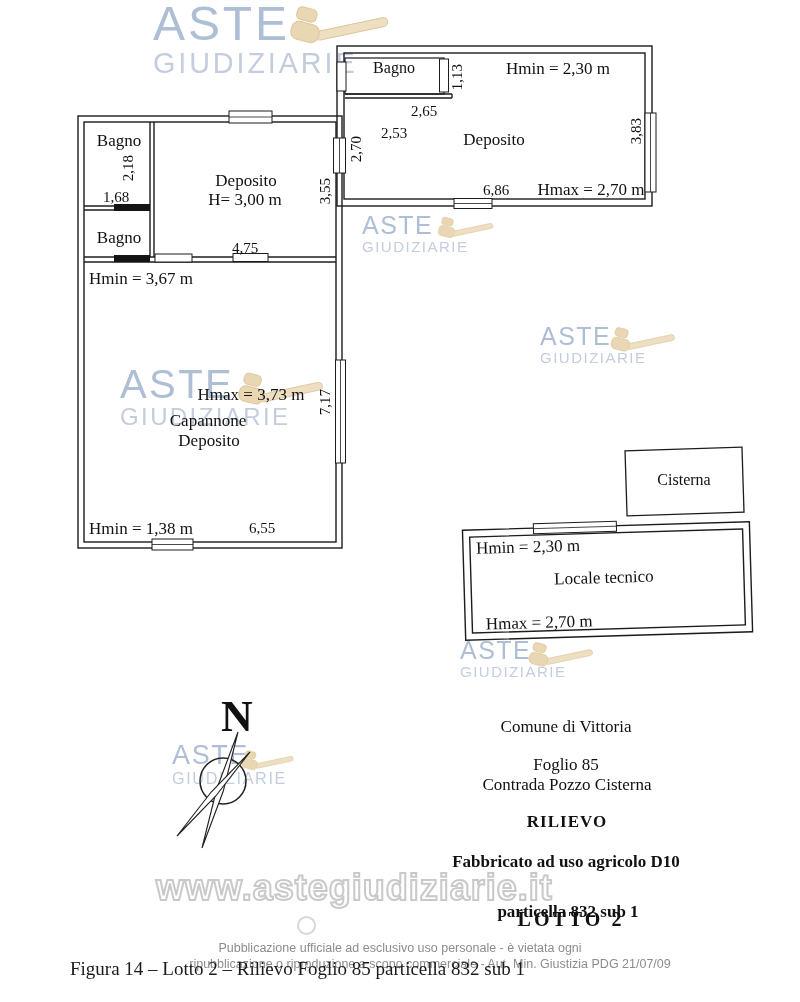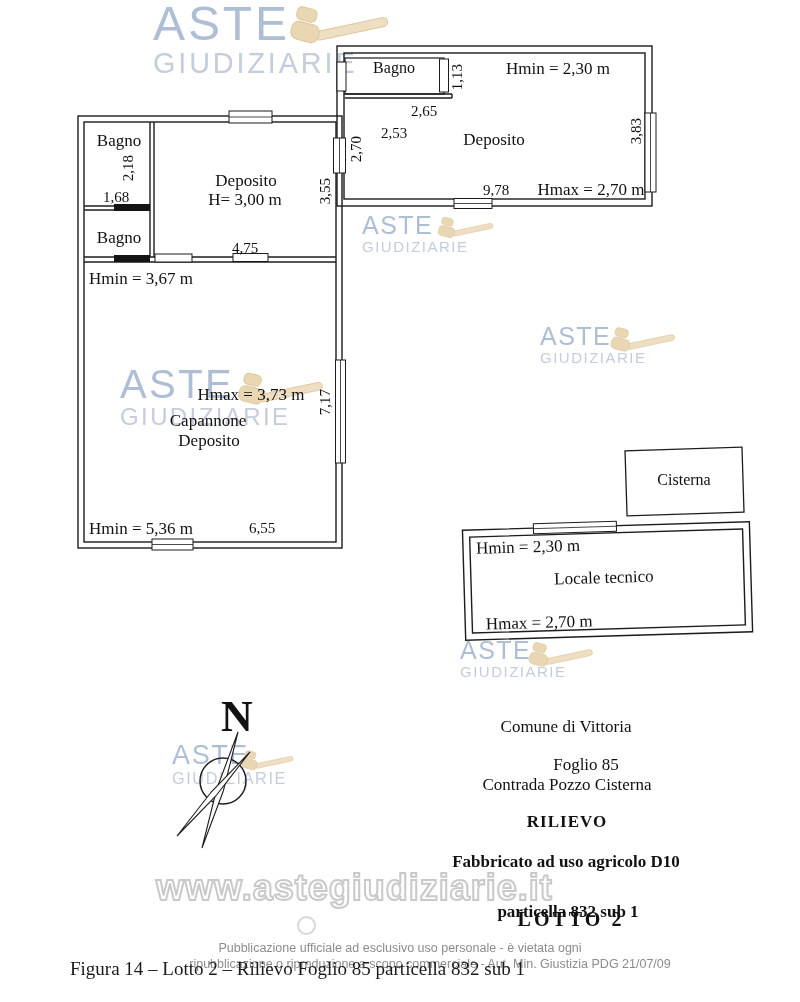--- a/index.html
+++ b/index.html
@@ -173,44 +173,44 @@
 <div class="lbl" style="left:119px;top:238px;">Bagno</div>
 <div class="lbl" style="left:246px;top:181px;">Deposito</div>
 <div class="lbl" style="left:245px;top:200px;">H= 3,00 m</div>
 <div class="lbl dim rot" style="left:325px;top:191px;">3,55</div>
 <div class="lbl dim" style="left:245px;top:248px;">4,75</div>
 <div class="lbl" style="left:141px;top:279px;">Hmin = 3,67 m</div>
 <div class="lbl" style="left:251px;top:395px;">Hmax = 3,73 m</div>
 <div class="lbl" style="left:208px;top:421px;">Capannone</div>
 <div class="lbl" style="left:209px;top:441px;">Deposito</div>
 <div class="lbl dim rot" style="left:325px;top:402px;">7,17</div>
-<div class="lbl" style="left:141px;top:529px;">Hmin = 5,36 m</div>
+<div class="lbl" style="left:141px;top:529px;">Hmin = 1,38 m</div>
 <div class="lbl dim" style="left:262px;top:528px;text-align:center;">6,55</div>
 
 <div class="lbl" style="left:394px;top:68px;font-size:16px;">Bagno</div>
 <div class="lbl dim" style="left:394px;top:88px;margin-top:45px;">2,53</div>
 <div class="lbl dim rot" style="left:457px;top:77px;">1,13</div>
 <div class="lbl" style="left:558px;top:69px;">Hmin = 2,30 m</div>
 <div class="lbl dim" style="left:397px;top:111px;margin-left:27px;">2,65</div>
 <div class="lbl dim rot" style="left:356px;top:149px;">2,70</div>
 <div class="lbl" style="left:494px;top:140px;">Deposito</div>
 <div class="lbl dim rot" style="left:636px;top:131px;">3,83</div>
-<div class="lbl dim" style="left:496px;top:190px;">9,78</div>
+<div class="lbl dim" style="left:496px;top:190px;">6,86</div>
 <div class="lbl" style="left:591px;top:190px;">Hmax = 2,70 m</div>
 
 <div class="lbl" style="left:684px;top:480px;font-size:16px;">Cisterna</div>
 
 <div class="lt-rot">
   <div class="lbl" style="left:529px;top:545px;">Hmin = 2,30 m</div>
   <div class="lbl" style="left:604px;top:578px;">Locale tecnico</div>
   <div class="lbl" style="left:538px;top:621px;">Hmax = 2,70 m</div>
 </div>
 
 <div class="lbl info" style="left:566px;top:727px;">Comune di Vittoria</div>
-<div class="lbl info" style="left:566px;top:765px;margin-left:20px;">Foglio 85</div>
+<div class="lbl info" style="left:566px;top:765px;">Foglio 85</div>
 <div class="lbl info" style="left:567px;top:785px;">Contrada Pozzo Cisterna</div>
 <div class="lbl info b" style="left:567px;top:822px;letter-spacing:1px;">RILIEVO</div>
 <div class="lbl info b" style="left:566px;top:862px;">Fabbricato ad uso agricolo D10</div>
 <div class="lbl info b" style="left:568px;top:880px;margin-top:32px;">particella 832 sub 1</div>
 <div class="lbl lotto" style="left:571px;top:919px;">LOTTO 2</div>
 
 <div class="foot" style="left:400px;top:948px;">Pubblicazione ufficiale ad esclusivo uso personale - è vietata ogni</div>
 <div class="foot" style="left:430px;top:964px;">ripubblicazione o riproduzione a scopo commerciale - Aut. Min. Giustizia PDG 21/07/09</div>
 <div class="caption">Figura 14 – Lotto 2 – Rilievo Foglio 85 particella 832 sub 1</div>
 

